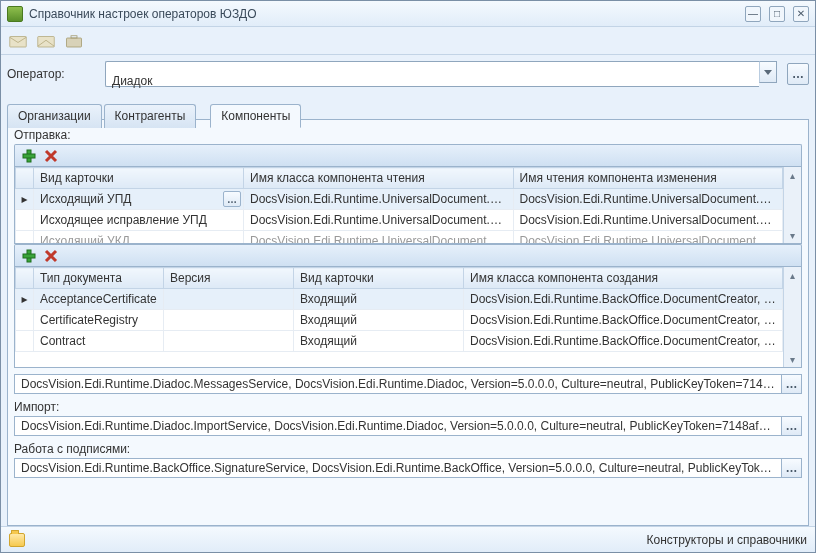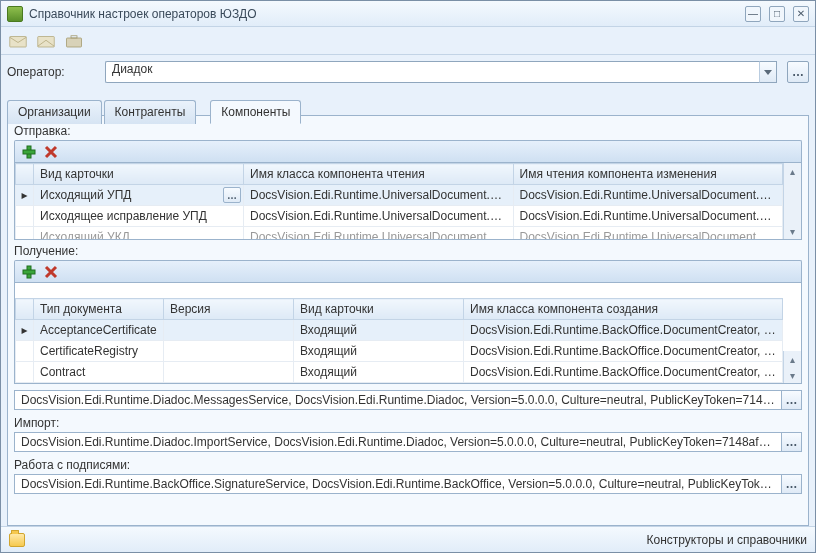--- a/index.html
+++ b/index.html
@@ -19,40 +19,40 @@
   .toolbar { height:28px; display:flex; align-items:center; padding:2px 6px; gap:6px; border-bottom:1px solid #c3d4e6; }
   .tool-btn { width:22px; height:20px; display:flex; align-items:center; justify-content:center; }
   .tool-btn svg { width:18px; height:16px; }
 
   
   .body { flex:1; display:flex; flex-direction:column; padding:4px 6px 0 6px; overflow:hidden; }
 
   .operator-row { display:flex; align-items:center; gap:6px; margin:2px 0 6px 0; }
   .operator-row label { width:92px; color:#333; }
   .combo { flex:1; display:flex; }
-  .combo-input { flex:1; height:22px; border:1px solid #8fa6bd; background:#fff; padding:0 6px; border-right:none; border-top-left-radius:2px; border-bottom-left-radius:2px; }
+  .combo-input { flex:1; height:22px; border:1px solid #8fa6bd; background:#fff; padding:12px 6px; border-right:none; border-top-left-radius:2px; border-bottom-left-radius:2px; }
   .combo-btn { width:18px; height:22px; border:1px solid #8fa6bd; border-left:1px solid #b9cce0; background:linear-gradient(#f7fbff,#dfeaf6); display:flex; align-items:center; justify-content:center; cursor:pointer; }
   .ellipsis-btn { width:22px; height:22px; margin-left:4px; border:1px solid #8fa6bd; background:linear-gradient(#f7fbff,#dfeaf6); display:flex; align-items:center; justify-content:center; cursor:pointer; border-radius:2px; font-weight:bold; color:#4a5a6a; }
 
   
   .tabs { display:flex; border-bottom:1px solid #9bb3cc; margin-top:2px; }
   .tab { padding:4px 10px; border:1px solid #9bb3cc; border-bottom:none; margin-right:2px; background:linear-gradient(#eaf2fb,#d6e4f3); border-top-left-radius:3px; border-top-right-radius:3px; cursor:pointer; position:relative; top:9px; }
   .tab.active { background:#f4f9fe; border-bottom:1px solid #f4f9fe;margin-left:12px; }
 
   .tab-content { flex:1; border:1px solid #9bb3cc; border-top:none; background:#f4f9fe; padding:4px 6px 6px 6px; display:flex; flex-direction:column; overflow:hidden; }
 
   .section-label { margin:4px 0 2px 0; }
 
   .grid-toolbar { height:22px; background:linear-gradient(#e6f0fb,#cfe0f2); border:1px solid #9bb3cc; border-bottom:none; display:flex; align-items:center; gap:6px; padding:0 6px; border-top-left-radius:2px; border-top-right-radius:2px; }
   .gt-btn { width:16px; height:16px; display:flex; align-items:center; justify-content:center; cursor:pointer; }
   .gt-btn svg { width:14px; height:14px; }
 
   .grid-wrap { border:1px solid #9bb3cc; background:#fff; display:flex; }
   .grid-wrap.sending { height:78px; }
-  .grid-wrap.receiving { height:102px;align-items:flex-end; }
+  .grid-wrap.receiving { height:102px; }
   .grid-rows-area { flex:1; overflow:hidden; }
   .vscroll { width:18px; background:#eaf1f9; border-left:1px solid #c3d4e6; display:flex; flex-direction:column; justify-content:space-between; align-items:center; }
   .vscroll .arrow { width:16px; height:16px; display:flex; align-items:center; justify-content:center; color:#6a7a8a; font-size:10px; cursor:pointer; }
 
   table.grid { width:100%; border-collapse:collapse; table-layout:fixed; }
   table.grid th { background:linear-gradient(#f1f7fd,#dde9f6); border:1px solid #c3d4e6; padding:3px 6px; text-align:left; font-weight:normal; color:#333; height:20px; }
   table.grid td { border:1px solid #e6ecf3; padding:3px 6px; height:20px; white-space:nowrap; overflow:hidden; text-overflow:ellipsis; }
   table.grid tr.selected td { background:#e6f0fa; }
   table.grid tr.faded td { color:#999; }
   .row-indicator { width:18px; text-align:center !important; padding:0 !important; }
@@ -184,21 +184,20 @@
               </tr>
             </tbody>
           </table>
         </div>
         <div class="vscroll">
           <div class="arrow">▴</div>
           <div class="arrow">▾</div>
         </div>
       </div>
 
-      <div class="section-label">Получение:</div>
       <div class="grid-toolbar">
         <div class="gt-btn">
           <svg viewBox="0 0 14 14">
               <rect x="5" y="1" width="4" height="12" fill="#3aa53a" stroke="#1f6f1f"></rect>
               <rect x="1" y="5" width="12" height="4" fill="#3aa53a" stroke="#1f6f1f"></rect>
             </svg>
         </div>
         <div class="gt-btn">
           <svg viewBox="0 0 14 14">
               <path d="M2 2 L12 12 M12 2 L2 12" stroke="#c0392b" stroke-width="3"></path>

